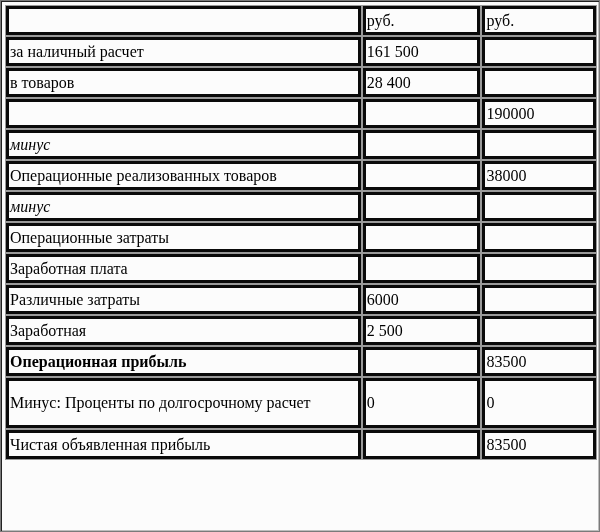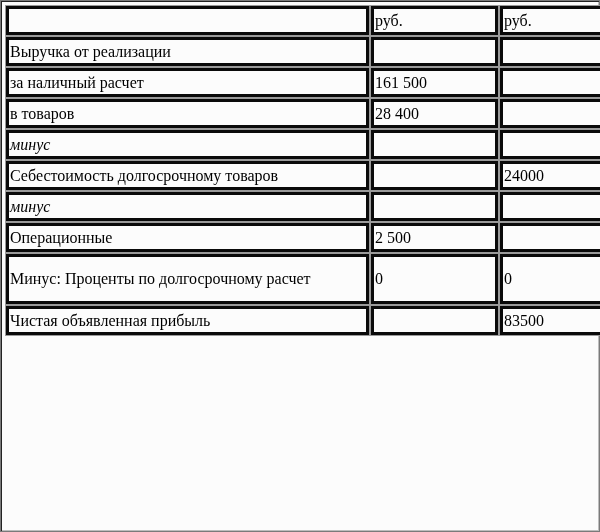--- a/index.html
+++ b/index.html
@@ -31,21 +31,21 @@
       top: 3px;
       border-collapse: separate;
       border-spacing: 2px;
       table-layout: fixed;
       width: 594px;
     }
     table.report td {
       border: 3px solid #0a0a0a;
       outline: 1px solid #9a9a9a;
       background: #fcfcfc;
-      padding: 0 10px 0 1px;
+      padding: 0 0 0 1px;
       height: 23px;
       line-height: 20px;
       vertical-align: middle;
       overflow: hidden;
     }
     table.report td.c1 { width: 346px; }
     table.report td.c2 { width: 110px; }
     table.report td.c3 { width: 106px; }
     table.report tr.tall td { height: 44px; }
     .justify {
@@ -62,53 +62,73 @@
 <div class="frame">
   <table class="report">
     <tbody>
       <tr>
         <td class="c1"></td>
         <td class="c2">руб.</td>
         <td class="c3">руб.</td>
       </tr>
 
       <tr>
-        <td class="c1">Выручка от реализации</td>
-        <td class="c2"></td>
-        <td class="c3"></td>
-      </tr>
-      <tr>
         <td class="c1">за наличный расчет</td>
         <td class="c2">161 500</td>
         <td class="c3"></td>
       </tr>
       <tr>
         <td class="c1">в товаров</td>
         <td class="c2">28 400</td>
         <td class="c3"></td>
       </tr>
       <tr>
-        <td class="c1 italic">минус</td>
+        <td class="c1"></td>
         <td class="c2"></td>
-        <td class="c3"></td>
-      </tr>
-      <tr>
-        <td class="c1">Себестоимость долгосрочному товаров</td>
-        <td class="c2"></td>
-        <td class="c3">24000</td>
+        <td class="c3">190000</td>
       </tr>
       <tr>
         <td class="c1 italic">минус</td>
         <td class="c2"></td>
         <td class="c3"></td>
       </tr>
       <tr>
-        <td class="c1">Операционные</td>
+        <td class="c1">Операционные реализованных товаров</td>
+        <td class="c2"></td>
+        <td class="c3">38000</td>
+      </tr>
+      <tr>
+        <td class="c1 italic">минус</td>
+        <td class="c2"></td>
+        <td class="c3"></td>
+      </tr>
+      <tr>
+        <td class="c1">Операционные затраты</td>
+        <td class="c2"></td>
+        <td class="c3"></td>
+      </tr>
+      <tr>
+        <td class="c1">Заработная плата</td>
+        <td class="c2"></td>
+        <td class="c3"></td>
+      </tr>
+      <tr>
+        <td class="c1">Различные затраты</td>
+        <td class="c2">6000</td>
+        <td class="c3"></td>
+      </tr>
+      <tr>
+        <td class="c1">Заработная</td>
         <td class="c2">2 500</td>
         <td class="c3"></td>
+      </tr>
+      <tr>
+        <td class="c1 bold">Операционная прибыль</td>
+        <td class="c2"></td>
+        <td class="c3">83500</td>
       </tr>
       <tr class="tall">
         <td class="c1 justify">Минус: Проценты по долгосрочному расчет</td>
         <td class="c2">0</td>
         <td class="c3">0</td>
       </tr>
       <tr>
         <td class="c1">Чистая объявленная прибыль</td>
         <td class="c2"></td>
         <td class="c3">83500</td>

